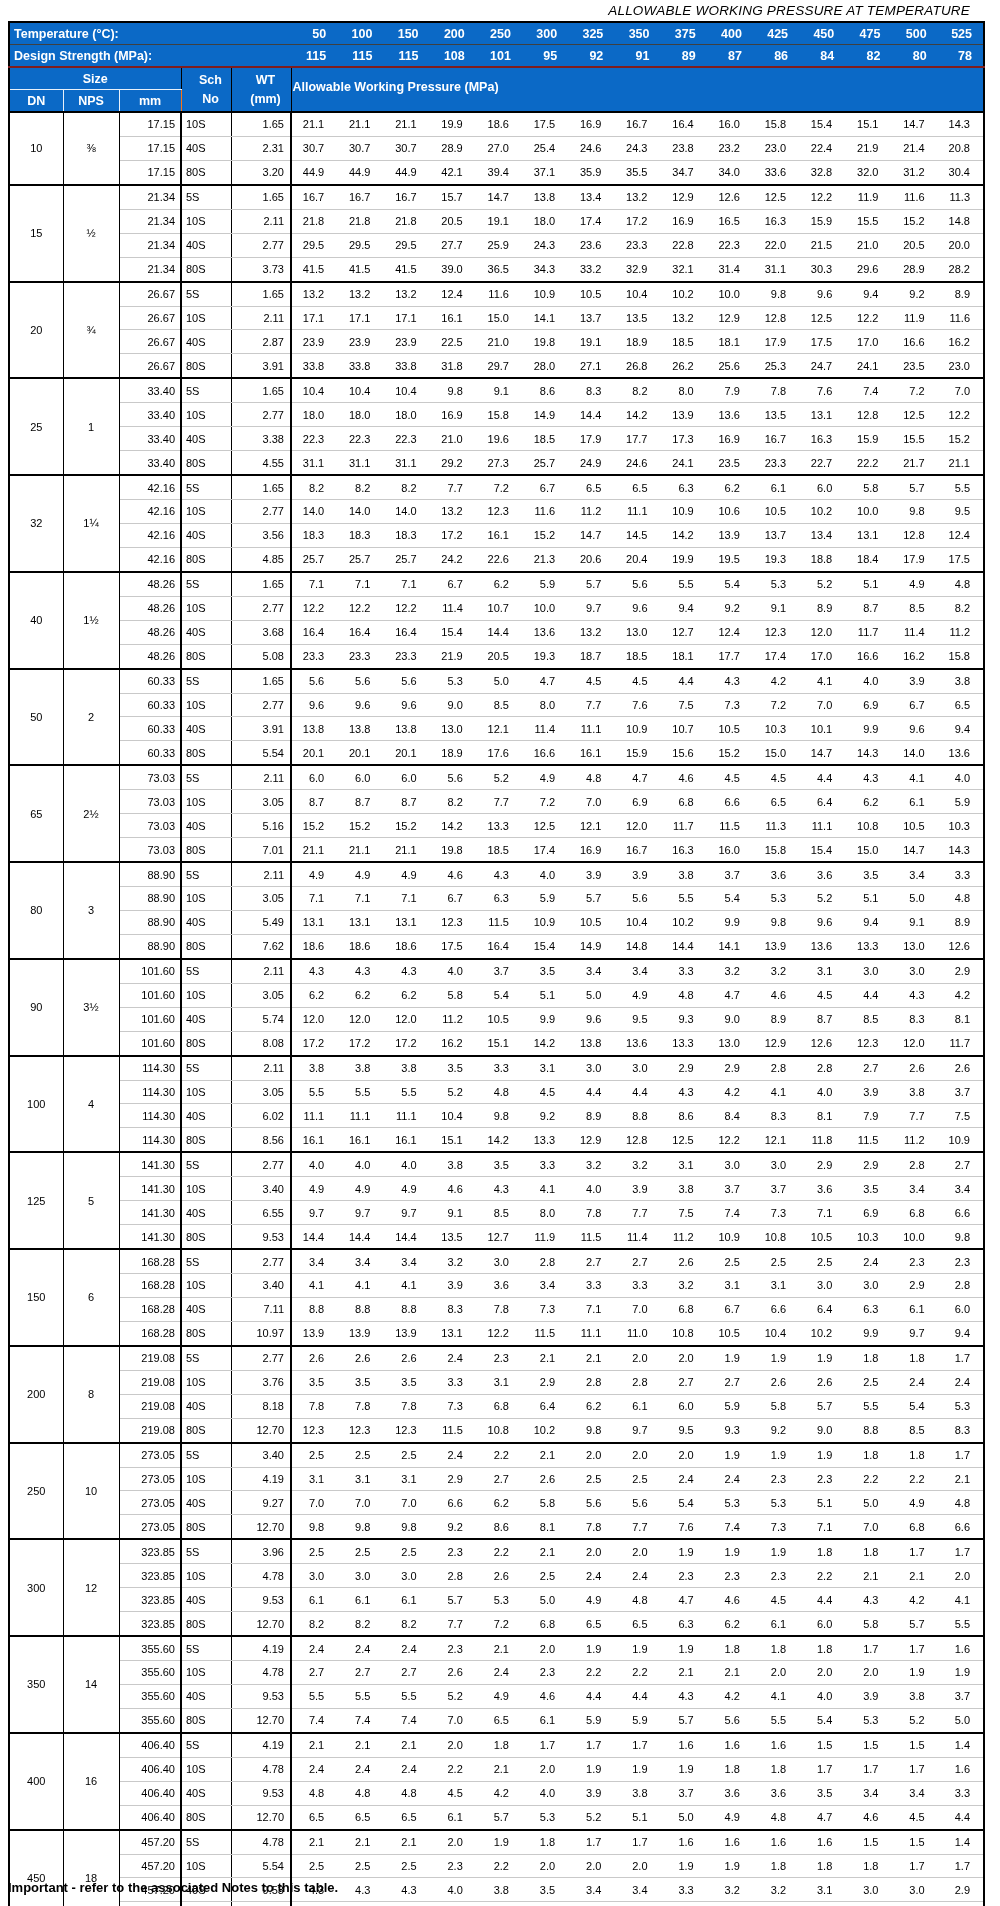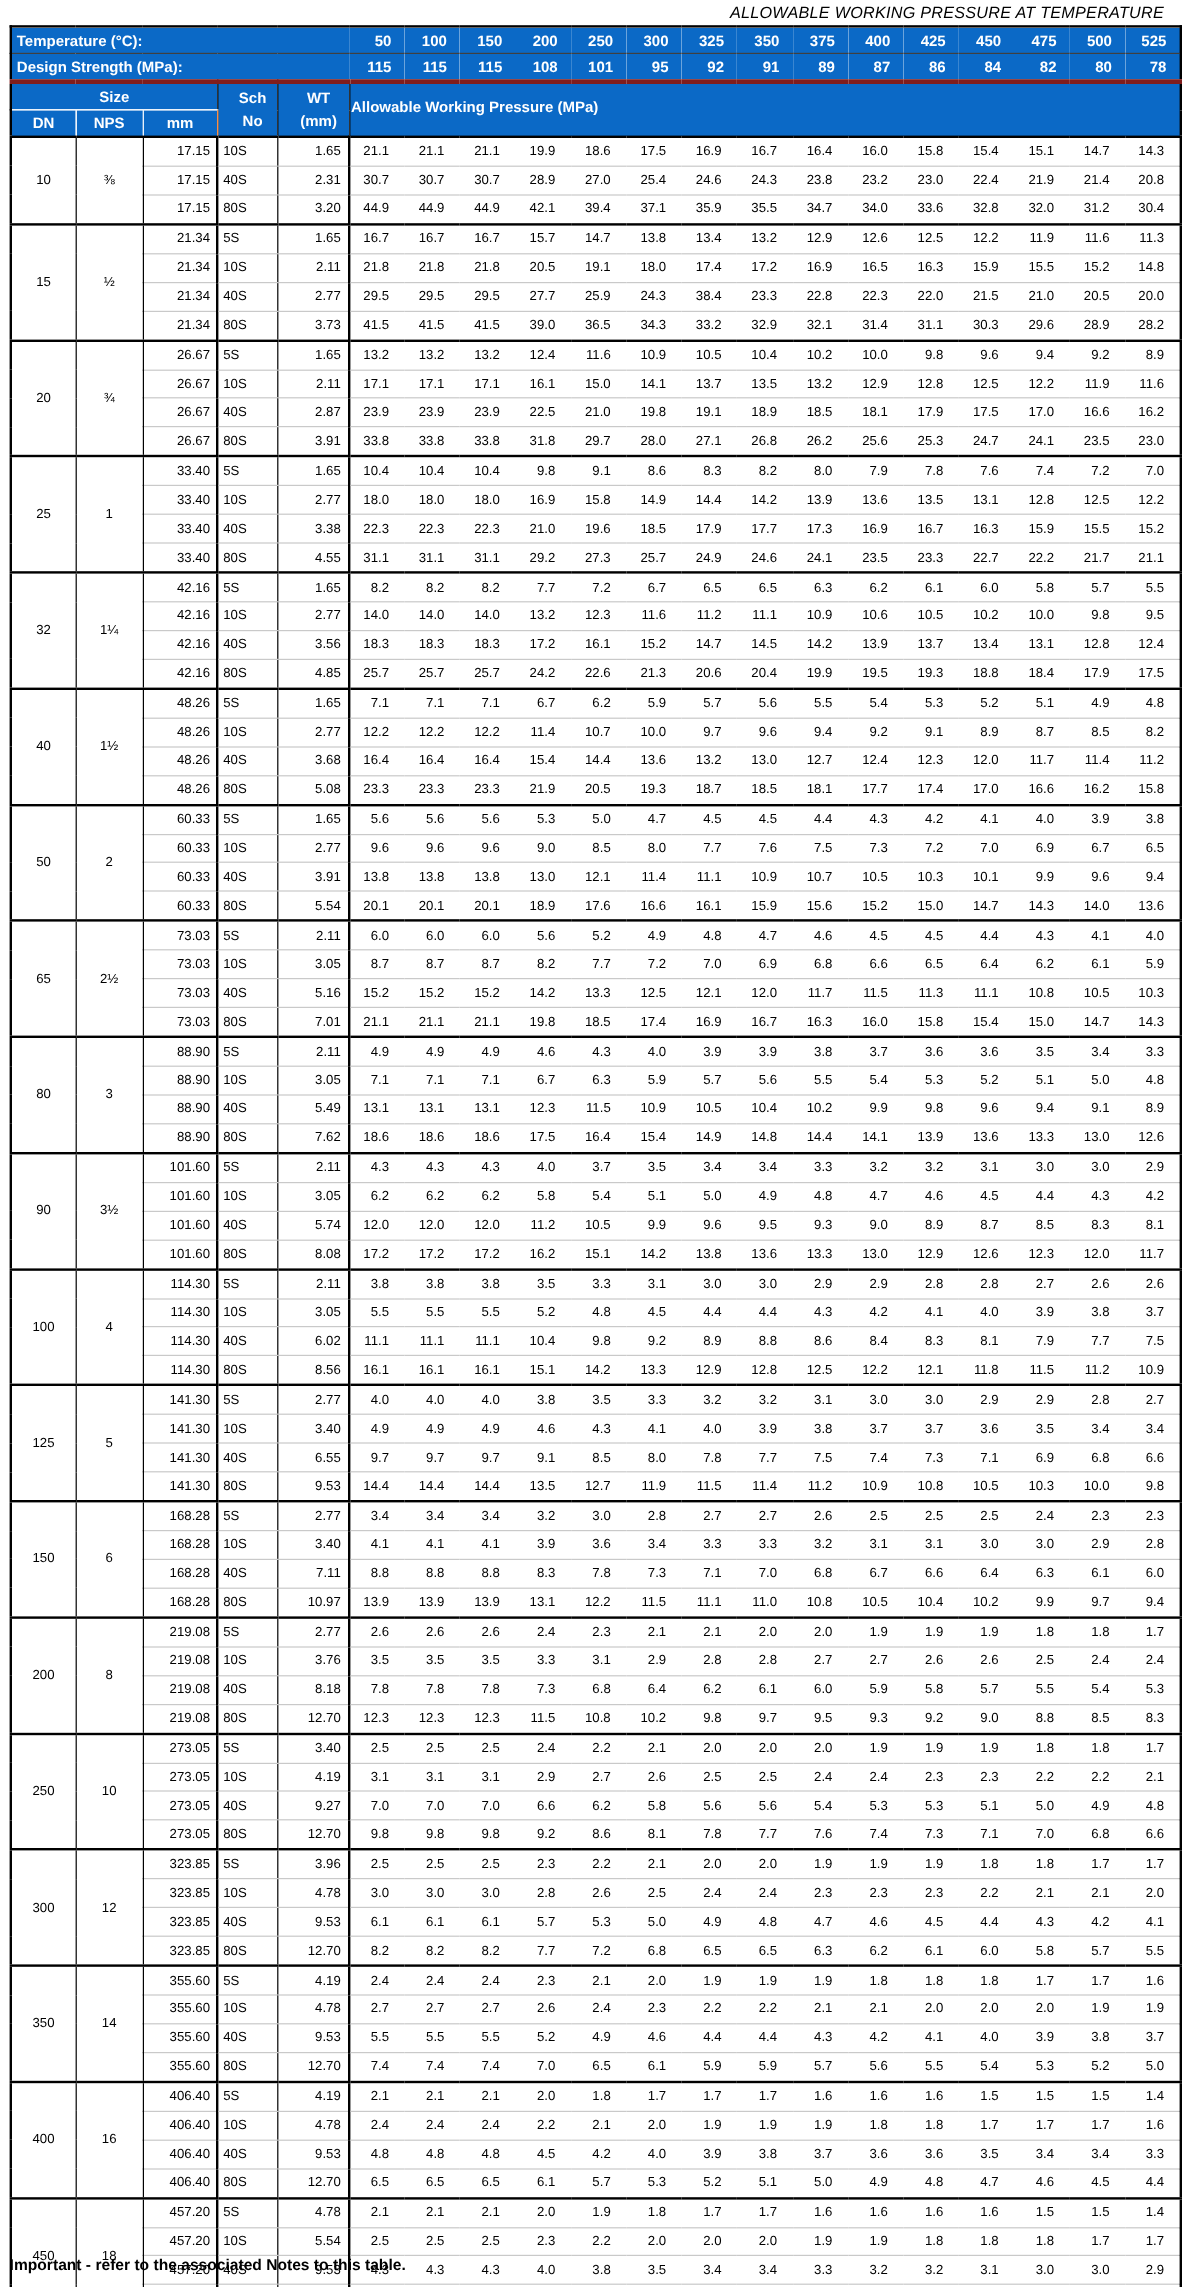--- a/index.html
+++ b/index.html
@@ -8,21 +8,21 @@
   .title{position:absolute;top:3px;left:0;width:970px;text-align:right;
          font-size:13.5px;font-weight:normal;font-style:italic;letter-spacing:0.2px;}
   .tbl-wrap{position:absolute;top:21px;left:8px;}
   table{border-collapse:collapse;table-layout:fixed;width:977px;}
   td{overflow:hidden;white-space:nowrap;}
   
   .hrow td{background:#0b69c6;color:#fff;font-weight:bold;font-size:12.5px;height:19px;}
   .hlabel{text-align:left;padding-left:4px;}
   .hnum{text-align:right;padding-right:11px;font-size:12px;}
   .hr1 td{border-bottom:1px solid #404040;}
-  .hr2 td{border-bottom:4px solid #7f1d1d;}
+  .hr2 td{border-bottom:2px solid #7f1d1d;}
   .hr3 td,.hr4 td{font-size:12.5px;}
   .size-cell{text-align:center;border-right:1px solid #000;border-bottom:1px solid #e8f0fa;}
   .sch-cell,.wt-cell{text-align:center;border-right:1px solid #000;line-height:1.45;padding-left:10px;}
   .awp-cell{vertical-align:top;padding-top:12px;}
   .sub-cell{text-align:center;border-right:1px solid #e8f0fa;}
   .sub-cell.last{border-right:1px solid #f97316;}
   .hr4 td{border-bottom:2px solid #000;}
   
   table{border:2px solid #000;}
   
@@ -209,21 +209,21 @@
           <tr class="brow">
             <td class="c-mm">21.34</td>
             <td class="c-sch">40S</td>
             <td class="c-wt">2.77</td>
             <td class="c-val">29.5</td>
             <td class="c-val">29.5</td>
             <td class="c-val">29.5</td>
             <td class="c-val">27.7</td>
             <td class="c-val">25.9</td>
             <td class="c-val">24.3</td>
-            <td class="c-val">38.4</td>
+            <td class="c-val">23.6</td>
             <td class="c-val">23.3</td>
             <td class="c-val">22.8</td>
             <td class="c-val">22.3</td>
             <td class="c-val">22.0</td>
             <td class="c-val">21.5</td>
             <td class="c-val">21.0</td>
             <td class="c-val">20.5</td>
             <td class="c-val">20.0</td>
           </tr>
           <tr class="brow">

